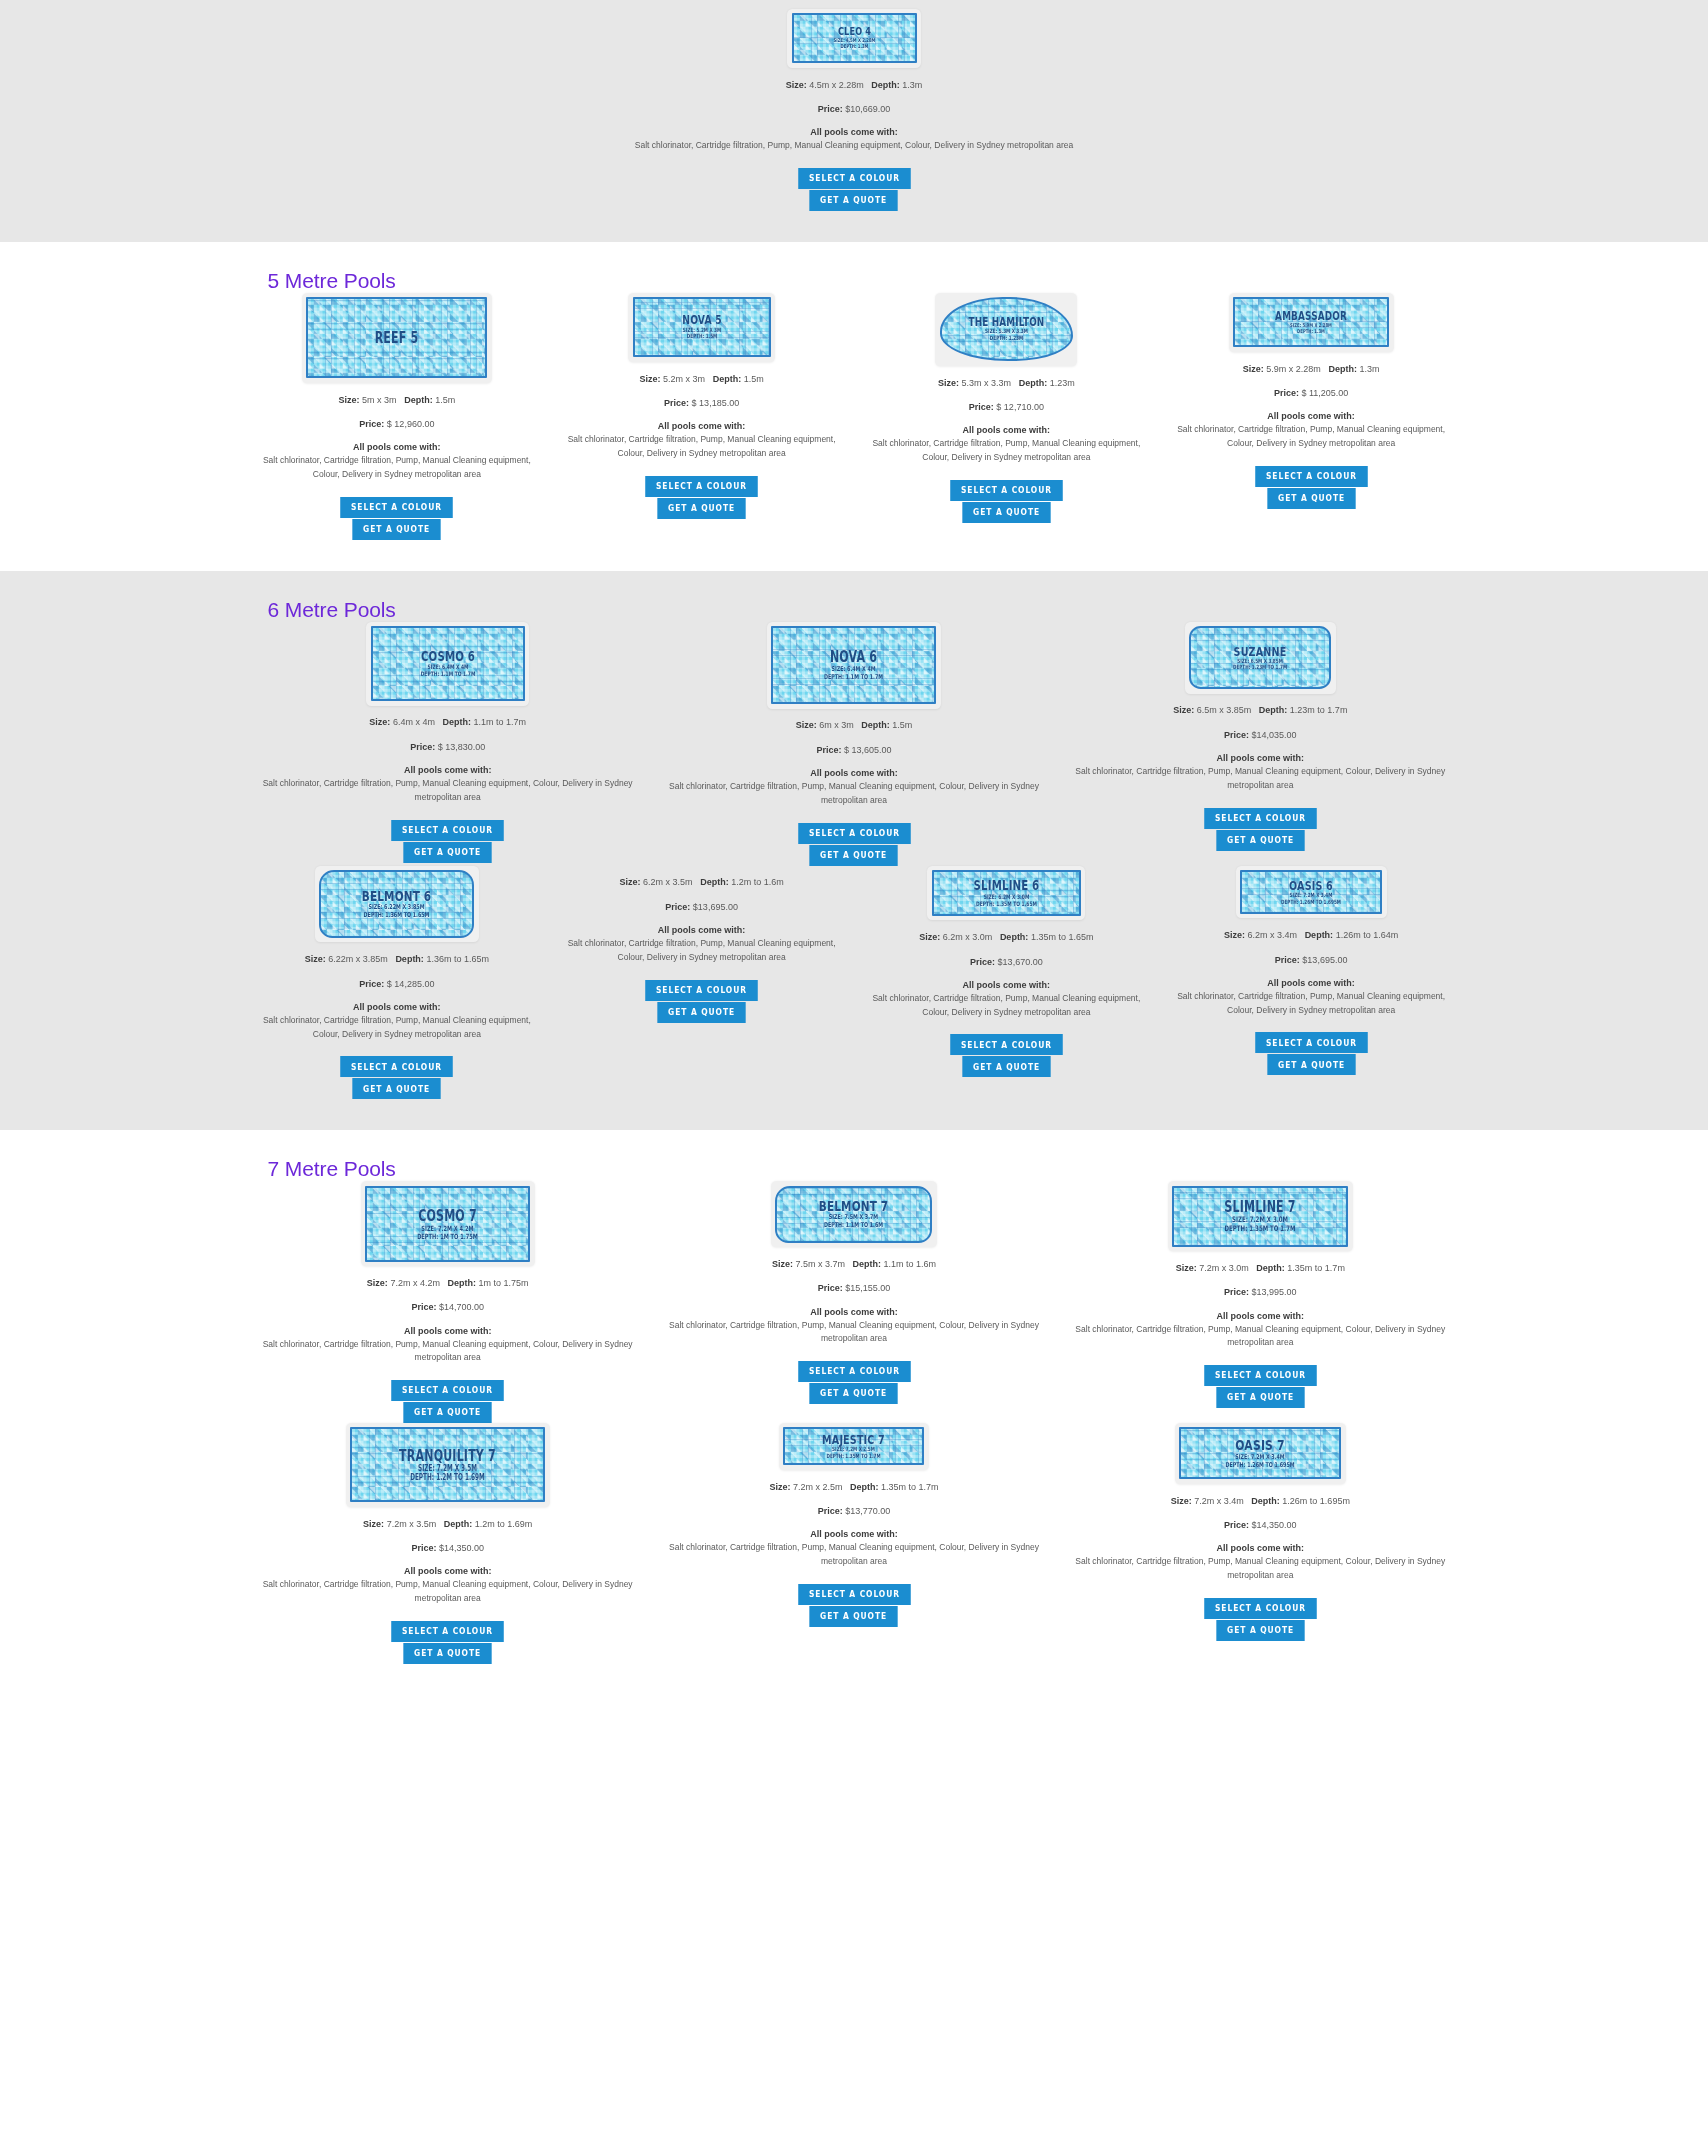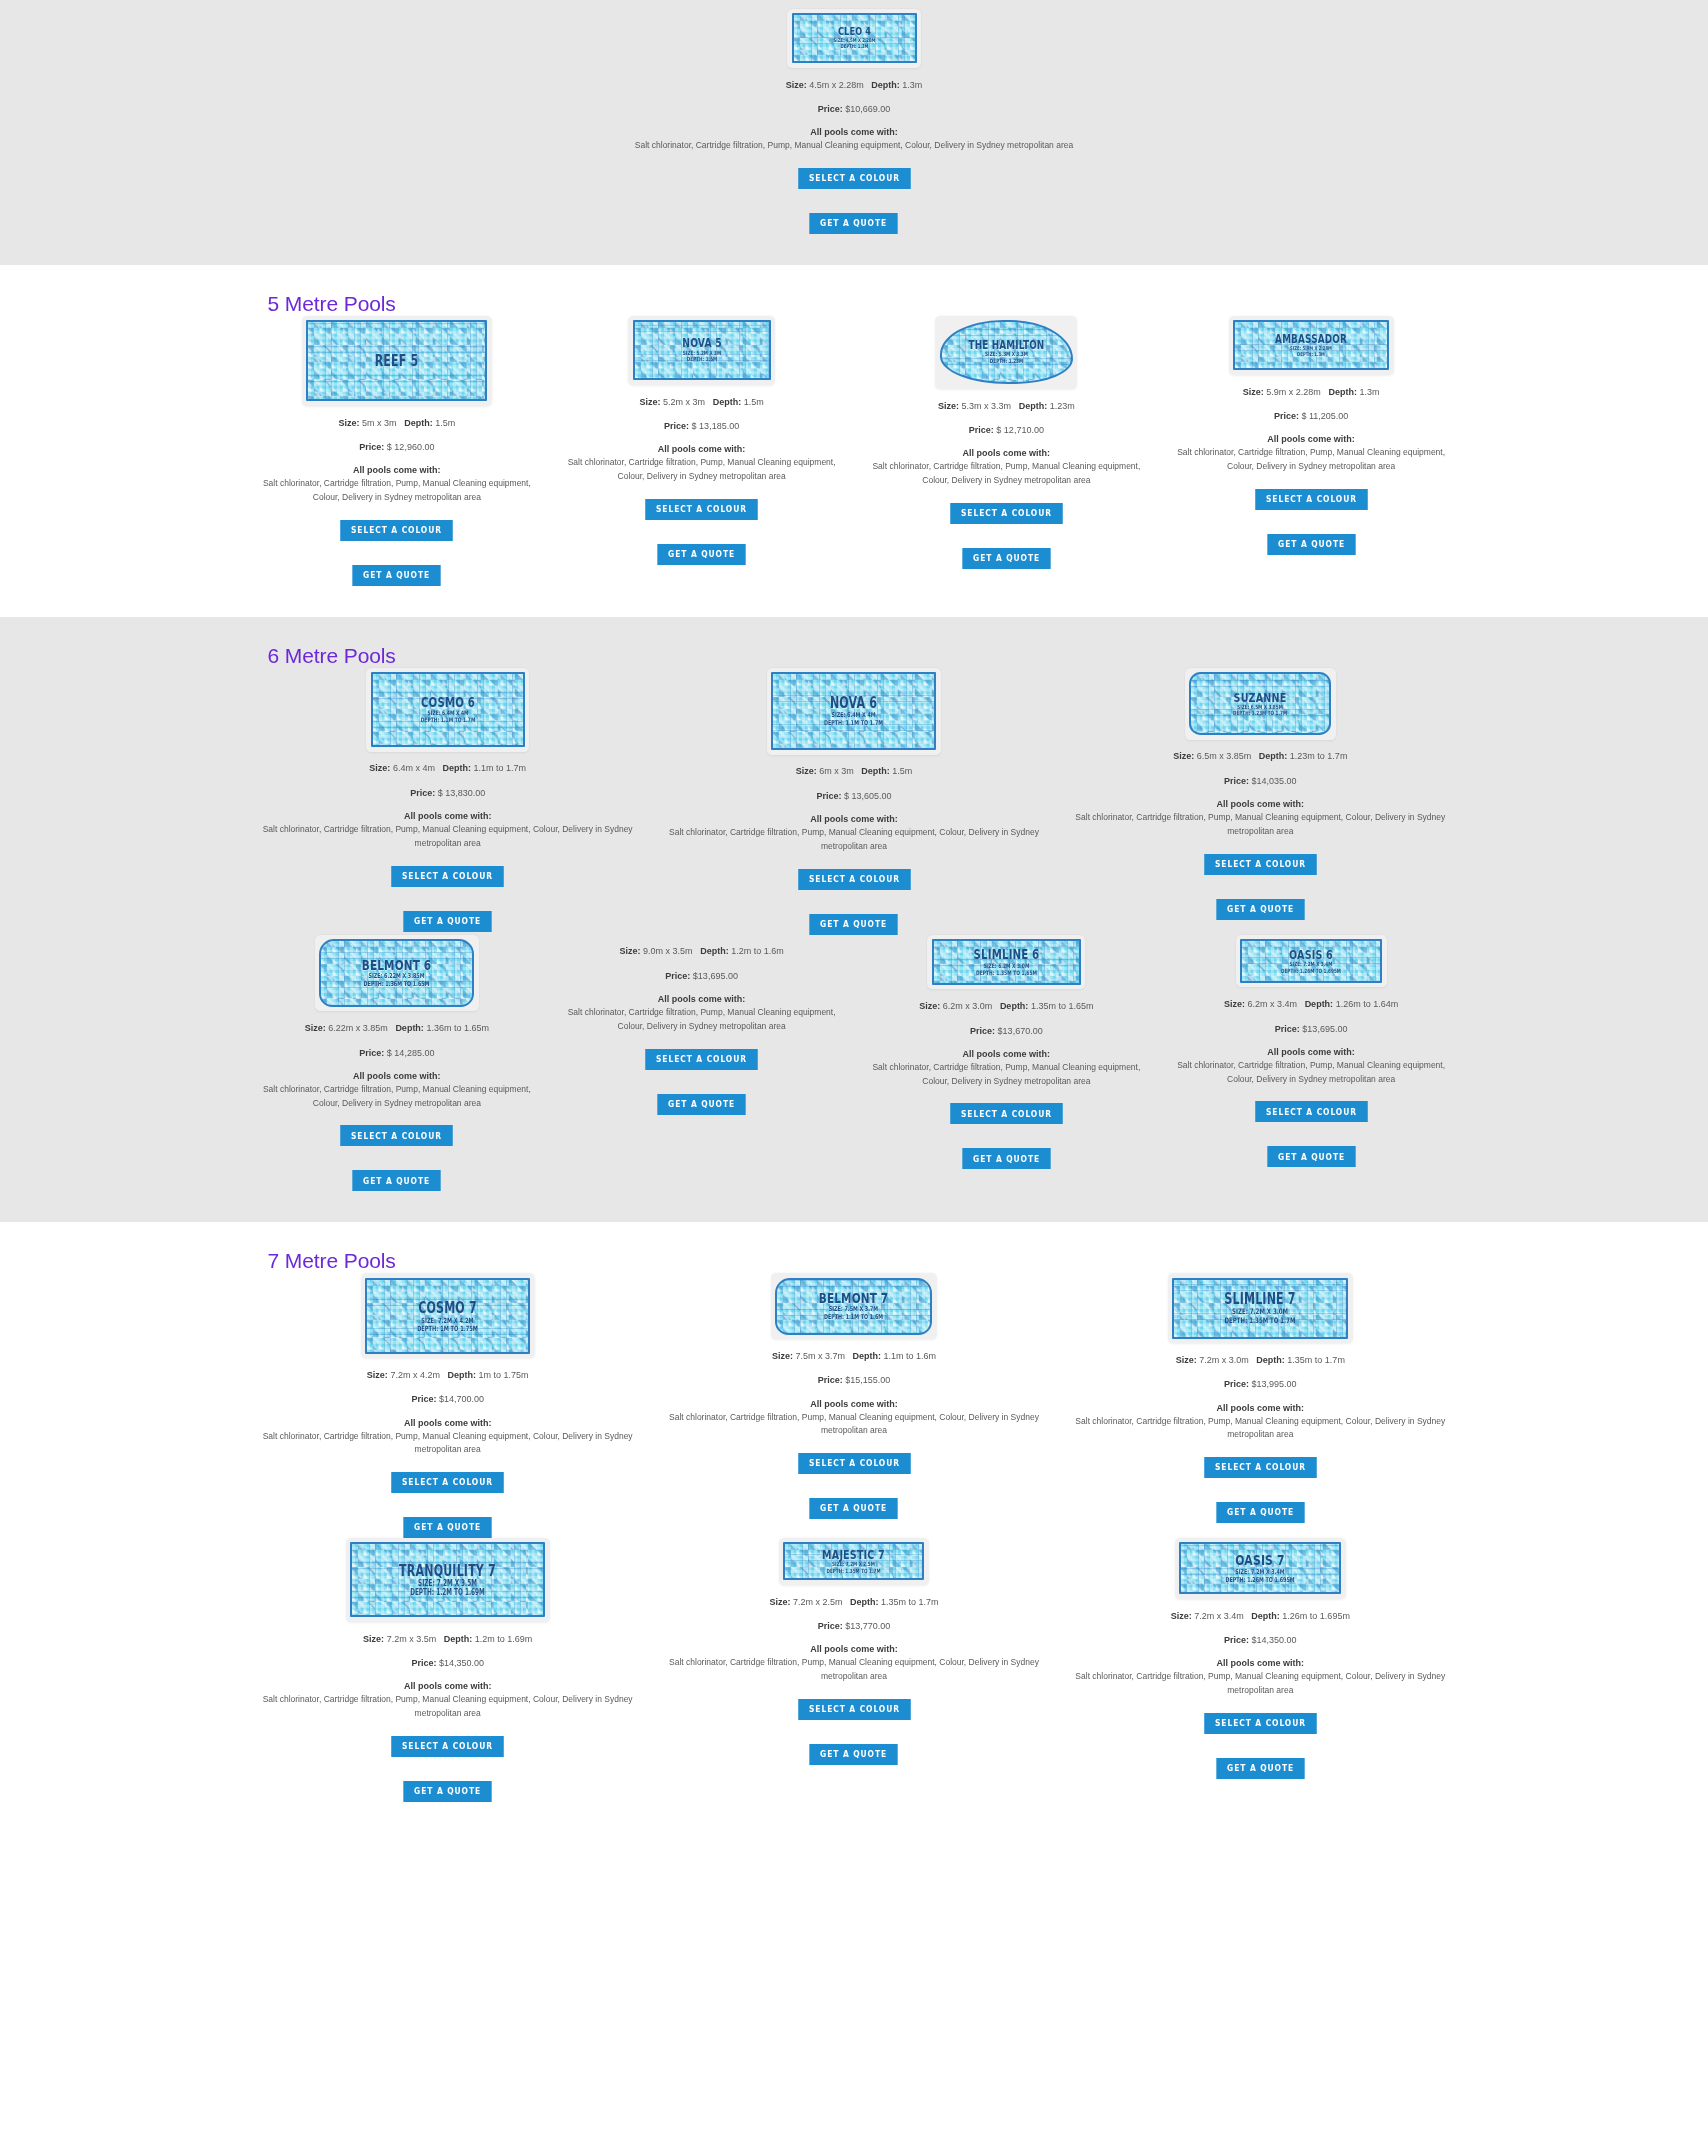--- a/index.html
+++ b/index.html
@@ -119,21 +119,21 @@
     font-weight: 700;
     letter-spacing: 1px;
     font-size: 9px;
     padding: 6.2px 11.6px 5.8px;
     border: 0;
     cursor: pointer;
     line-height: 1;
     transform: scaleX(0.93);
   }
   .btn-wrap { margin-top: 15px; }
-  .btn-wrap2 { margin-top: 24px; }
+  .btn-wrap2 { margin-top: 1px; }
 </style>
 </head>
 <body>
 
 <div id="page-root">
     <div class="section gray">
       <div class="inner">
         <div style="height: 9px;"></div>
         <div class="row">
           <div class="card" style="width: 100%;">
@@ -317,21 +317,21 @@
               </div>
             </div>
             <div class="specs"><b>Size:</b> <span>6.22m x 3.85m</span>&nbsp;&nbsp; <b>Depth:</b> <span>1.36m to 1.65m</span></div>
             <div class="price"><b>Price:</b> <span>$ 14,285.00</span></div>
             <div class="incl-title">All pools come with:</div>
             <div class="incl-body">Salt chlorinator, Cartridge filtration, Pump, Manual Cleaning equipment, Colour, Delivery in Sydney metropolitan area</div>
             <div class="btn-wrap"><button class="btn">SELECT A COLOUR</button></div>
             <div class="btn-wrap2"><button class="btn">GET A QUOTE</button></div>
           </div>
           <div class="card" style="width: 25%;">
-            <div class="specs"><b>Size:</b> <span>9.0m x 3.5m</span>&nbsp;&nbsp; <b>Depth:</b> <span>1.2m to 1.6m</span></div>
+            <div class="specs"><b>Size:</b> <span>6.2m x 3.5m</span>&nbsp;&nbsp; <b>Depth:</b> <span>1.2m to 1.6m</span></div>
             <div class="price"><b>Price:</b> <span>$13,695.00</span></div>
             <div class="incl-title">All pools come with:</div>
             <div class="incl-body">Salt chlorinator, Cartridge filtration, Pump, Manual Cleaning equipment, Colour, Delivery in Sydney metropolitan area</div>
             <div class="btn-wrap"><button class="btn">SELECT A COLOUR</button></div>
             <div class="btn-wrap2"><button class="btn">GET A QUOTE</button></div>
           </div>
           <div class="card" style="width: 25%;">
             <div class="card-img-wrap">
               <div class="pool">
                 <div class="pool-body shape-rect" style="width: 149px; height: 46px;">

